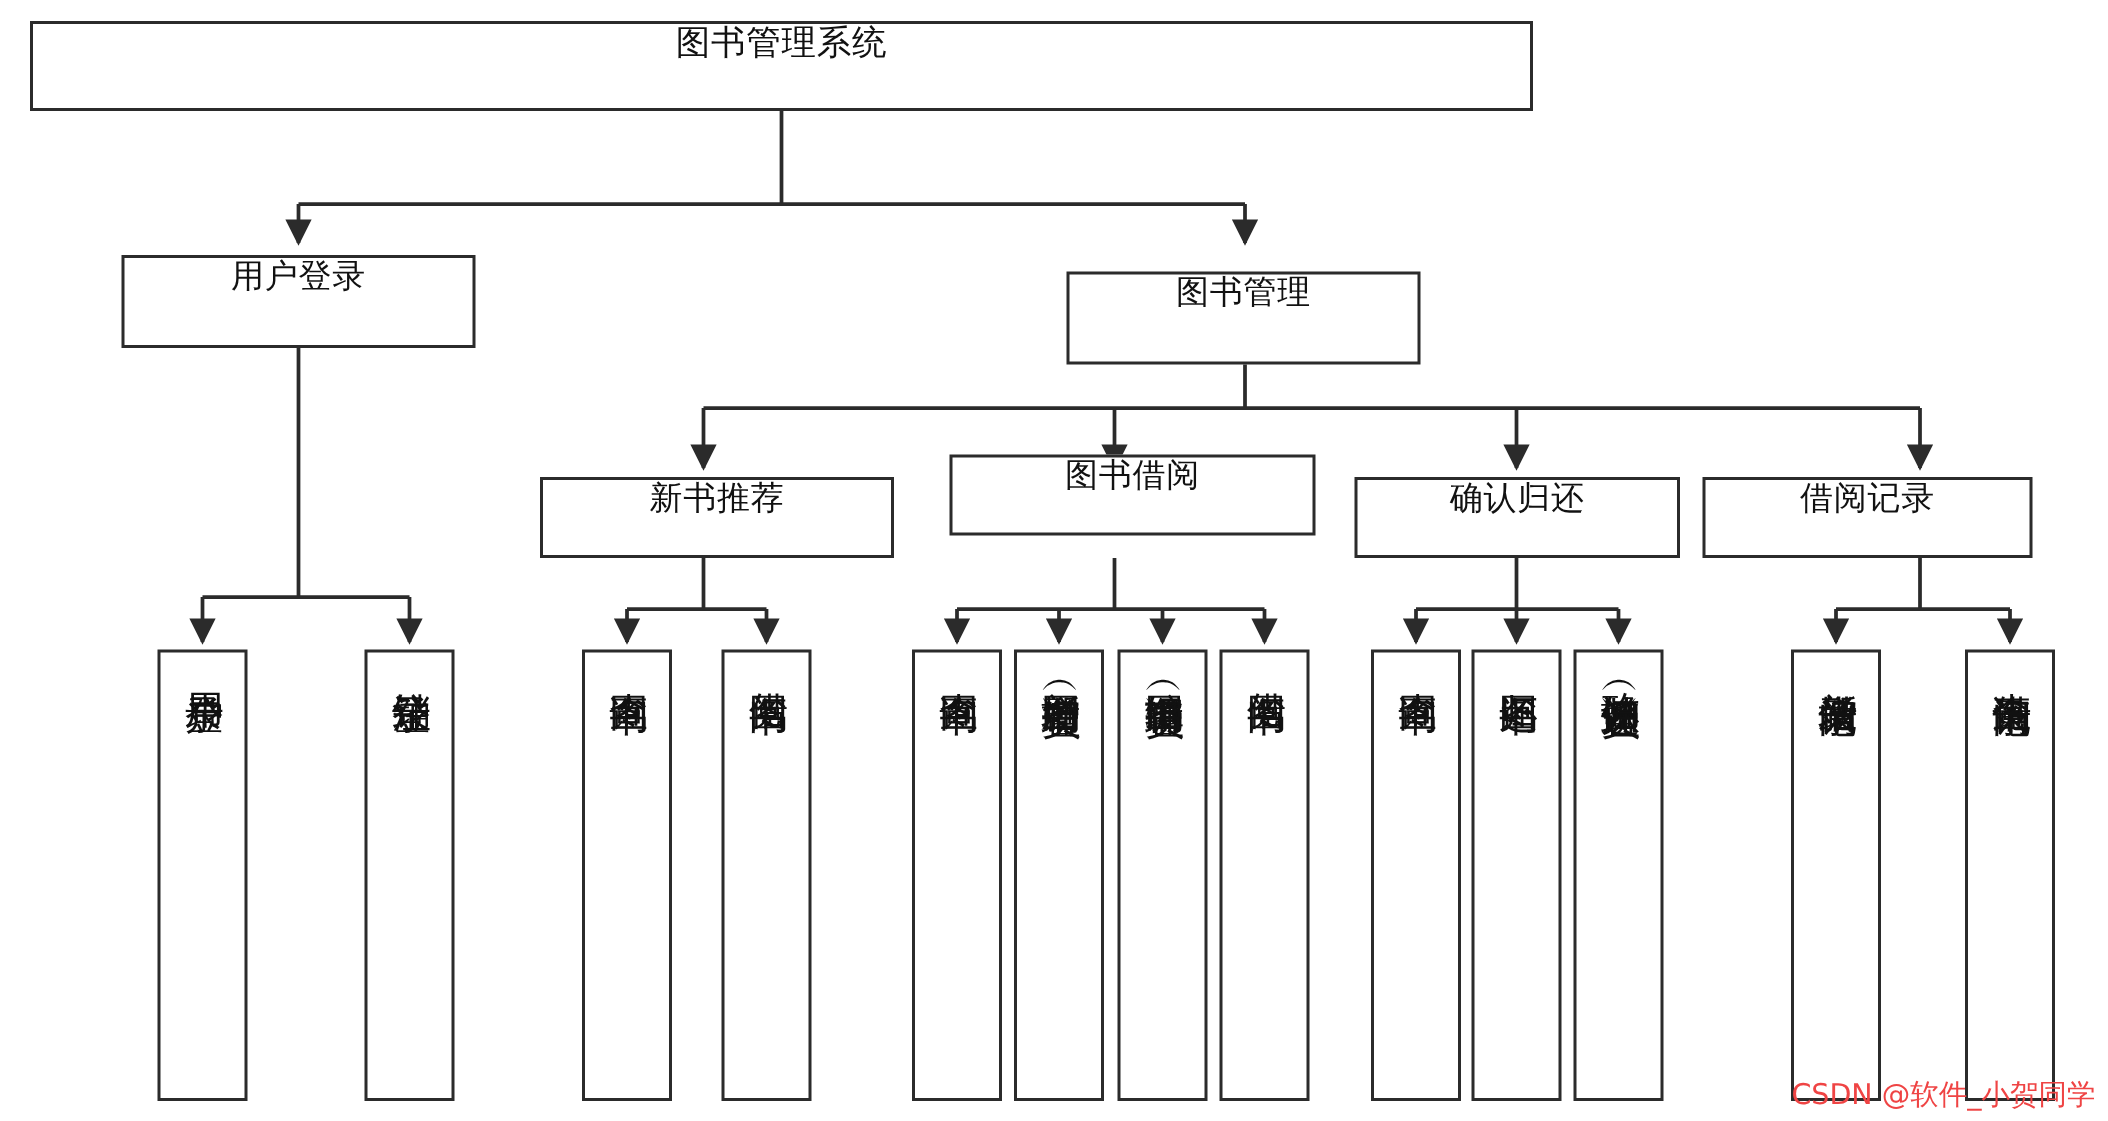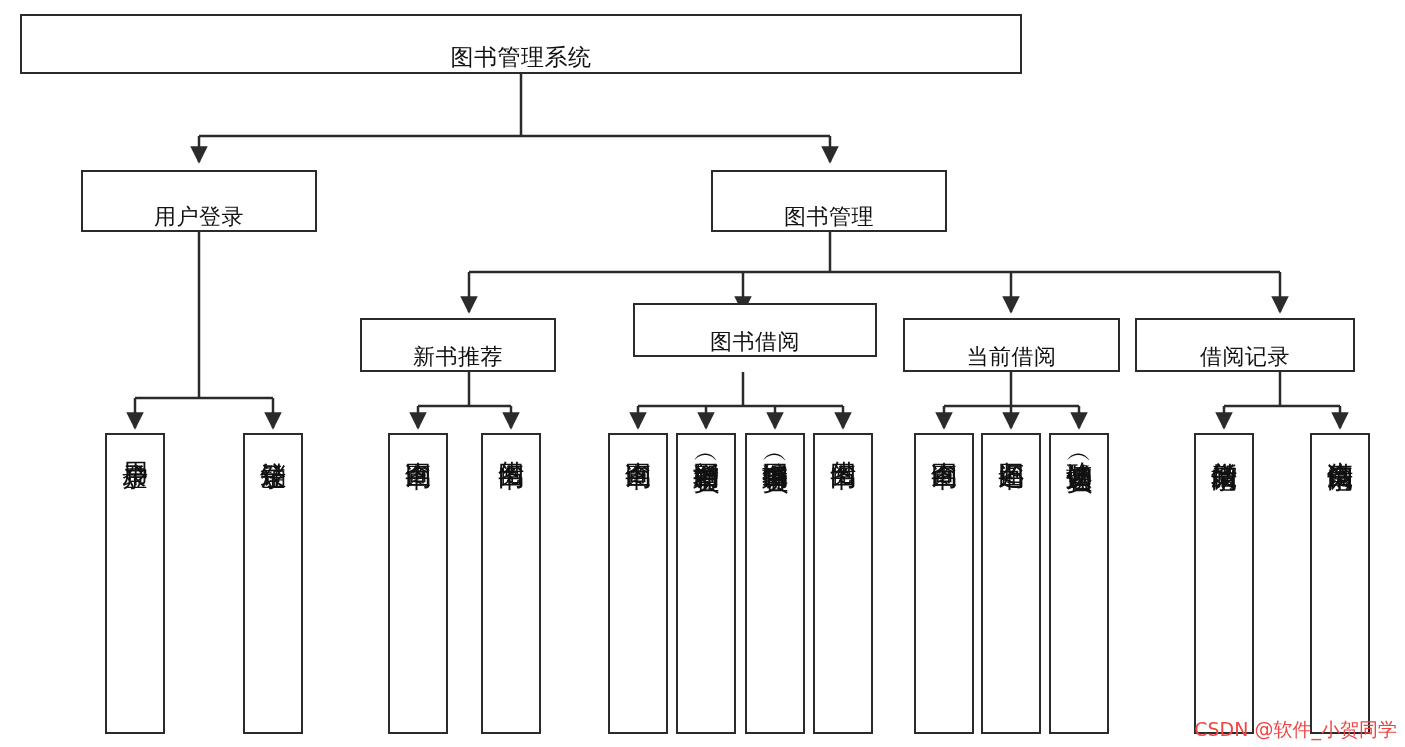--- a/index.html
+++ b/index.html
@@ -23,21 +23,21 @@
     left: 0; top: 0;
     width: 1405px;
     height: 747px;
   }
   .node {
     position: absolute;
     box-sizing: border-box;
     border: 2px solid #2b2b2b;
     background: #ffffff;
     display: flex;
-    align-items: flex-end;
+    align-items: flex-start;
     justify-content: center;
     color: #111111;
     z-index: 2;
   }
   .node.horiz {
     font-size: 22px;
     letter-spacing: 0.5px;
     line-height: 1.2;
   }
   .node.root {
@@ -123,32 +123,32 @@
     </g>
   </svg>
 
   <div class="node horiz root" style="left:20px; top:14px; width:1002px; height:60px;">
     <span>图书管理系统</span>
   </div>
 
   <div class="node horiz" style="left:81px; top:170px; width:236px; height:62px;">
     <span>用户登录</span>
   </div>
-  <div class="node horiz" style="left:711px; top:170px; width:236px; height:62px;">
+  <div class="node horiz" style="left:711px; top:181px; width:236px; height:62px;">
     <span>图书管理</span>
   </div>
 
-  <div class="node horiz" style="left:360px; top:318px; width:196px; height:54px;">
+  <div class="node horiz" style="left:360px; top:318px; width:236px; height:54px;">
     <span>新书推荐</span>
   </div>
   <div class="node horiz" style="left:633px; top:303px; width:244px; height:54px;">
     <span>图书借阅</span>
   </div>
   <div class="node horiz" style="left:903px; top:318px; width:217px; height:54px;">
-    <span>当前借阅</span>
+    <span>确认归还</span>
   </div>
   <div class="node horiz" style="left:1135px; top:318px; width:220px; height:54px;">
     <span>借阅记录</span>
   </div>
 
   <div class="node vert" style="left:105px; top:433px; width:60px; height:301px;">
     <span class="vtext">用户登录</span>
   </div>
   <div class="node vert" style="left:243px; top:433px; width:60px; height:301px;">
     <span class="vtext">注销登录</span>

